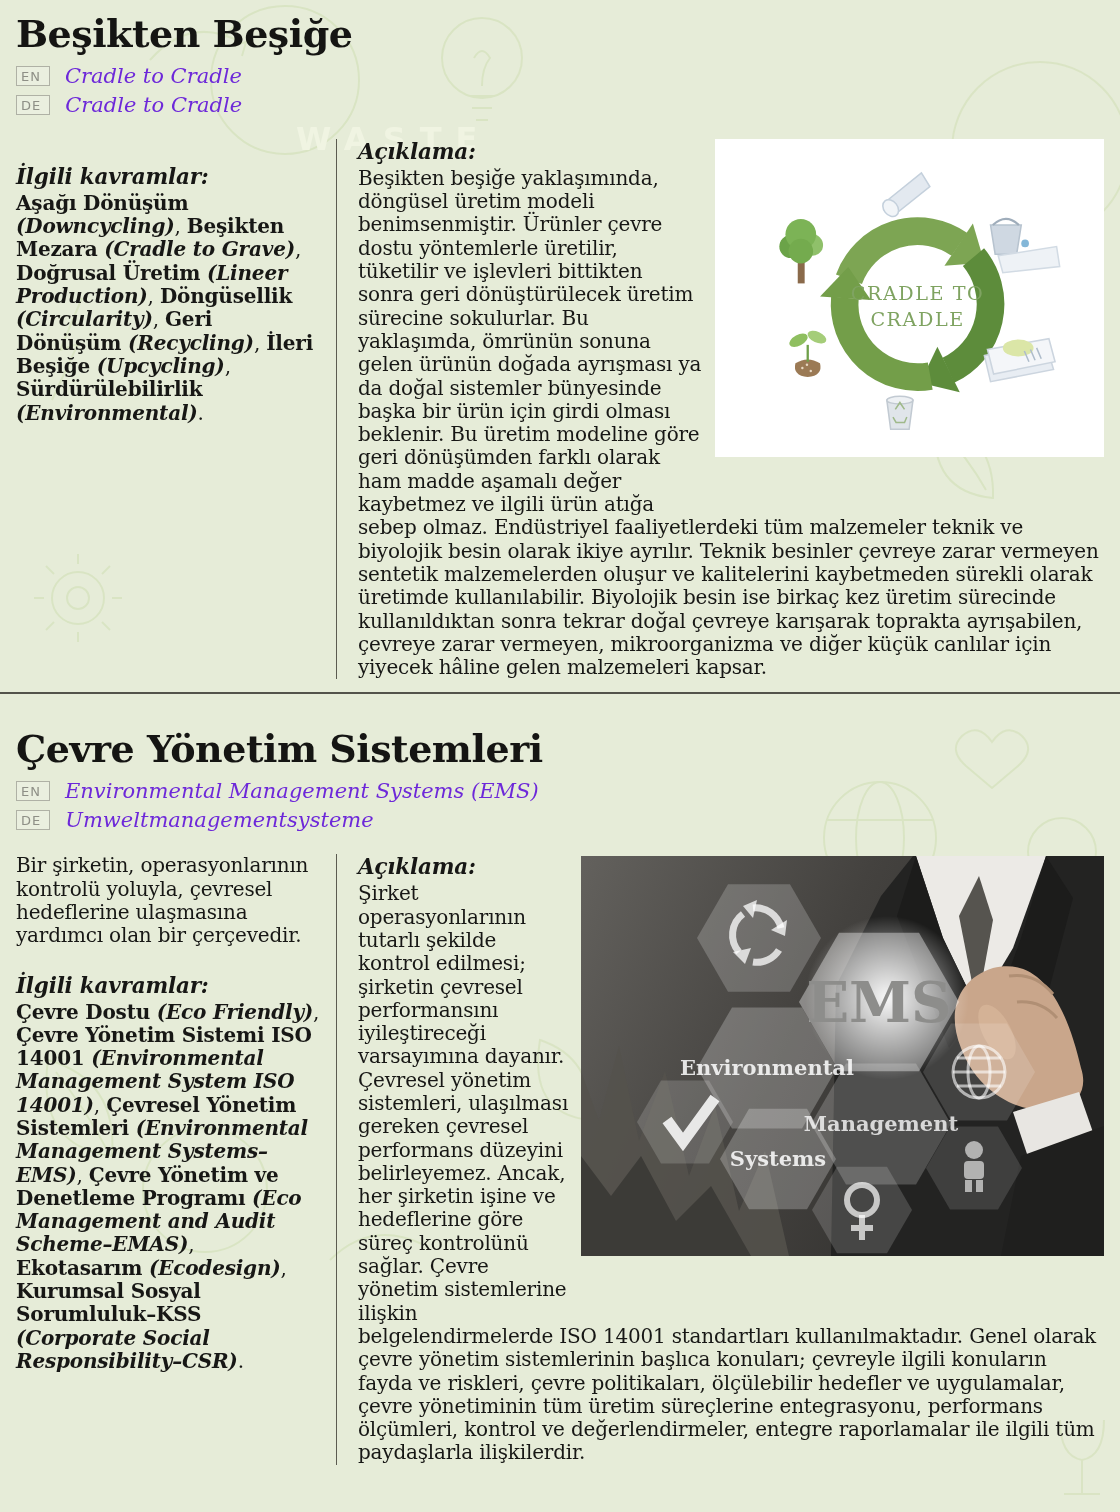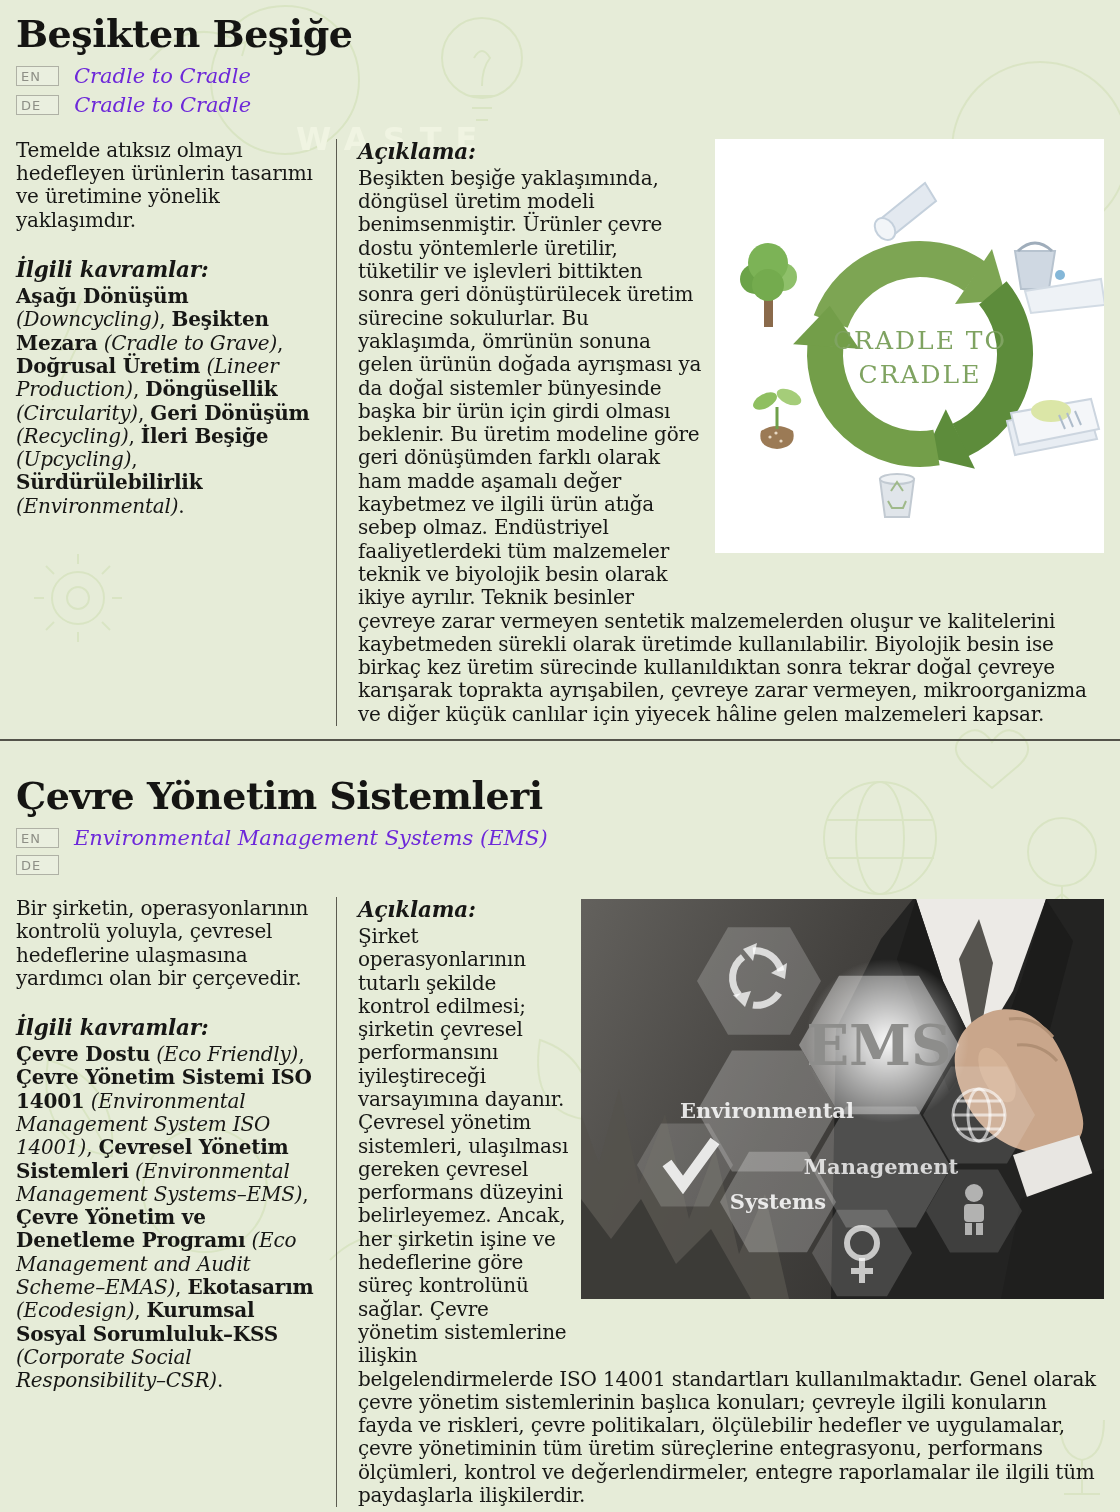--- a/index.html
+++ b/index.html
@@ -11,47 +11,47 @@
   .bg-pattern{position:absolute;inset:0;z-index:0;}
   .content{position:relative;z-index:1;padding:0 16px;}
 
   .entry-title{
     font-size:38px;line-height:1.05;font-weight:700;
     margin:14px 0 10px 0;letter-spacing:-0.5px;color:#151513;
   }
   .lang-row{display:flex;align-items:center;gap:15px;margin:5px 0;}
   .lang-badge{
     font-family:"DejaVu Sans", sans-serif;font-size:13px;line-height:1;
-    color:#8e8f86;border:1.5px solid #afb1a5;padding:3px 17px 2px 4px;
+    color:#8e8f86;border:1.5px solid #afb1a5;padding:3px 8px 2px 4px;
     letter-spacing:1px;background:rgba(255,255,255,0.18);
   }
   .lang-text{font-style:italic;font-size:21px;color:#6d28d9;}
 
   .columns{display:flex;margin-top:22px;}
   .col-left{width:306px;flex:0 0 auto;}
   .col-right{
     flex:1;border-left:1.6px solid #5b5b50;
     margin-left:14px;padding-left:21px;min-width:0;
   }
   .col-right::after{content:"";display:block;clear:both;}
 
   p.def, p.terms, p.expl{
     font-size:20px;line-height:23.3px;margin:0;
     letter-spacing:-0.2px;
   }
-  p.terms i, .terms-en{font-style:italic;font-weight:400;}
+  p.terms i, .terms-en{font-style:italic;font-weight:700;}
   p.terms b{font-weight:700;}
   h3.subhead{
     font-size:21.5px;font-style:italic;font-weight:700;
     margin:25px 0 3px 0;letter-spacing:-0.2px;
   }
   h3.subhead.first{margin-top:0;}
 
   figure.illus{margin:0;float:right;background:#ffffff;}
-  figure.illus-c2c{width:389px;height:414px;margin:0 0 48px 12px;}
+  figure.illus-c2c{width:389px;height:318px;margin:0 0 48px 12px;}
   figure.illus-ems{width:523px;height:400px;margin:2px 0 58px 12px;border-radius:22px;}
   figure svg{display:block;width:100%;height:100%;}
 
   .rule{border:none;border-top:2px solid #53534a;height:0;margin:13px -16px 0 -16px;}
 
   .entry-2 .entry-title{margin-top:35px;}
 </style>
 </head>
 <body>
 
@@ -109,21 +109,20 @@
       <span class="lang-badge">EN</span>
       <span class="lang-text">Cradle to Cradle</span>
     </div>
     <div class="lang-row">
       <span class="lang-badge">DE</span>
       <span class="lang-text">Cradle to Cradle</span>
     </div>
 
     <div class="columns">
       <div class="col-left">
-        <p class="def">Temelde atıksız olmayı hedefle­yen ürünlerin tasarımı ve üreti­mine yönelik yaklaşımdır.</p>
         <h3 class="subhead">İlgili kavramlar:</h3>
         <p class="terms"><b>Aşağı Dönüşüm</b><i> (Downcycling)</i>, <b>Beşikten Mezara</b><i> (Cradle to Grave)</i>, <b>Doğrusal Üretim</b><i> (Lineer Production)</i>, <b>Döngüsellik</b><i> (Circularity)</i>, <b>Geri Dönüşüm</b><i> (Recycling)</i>, <b>İleri Beşiğe</b><i> (Upcycling)</i>, <b>Sürdürülebilirlik</b><i> (Environmental)</i>.</p>
       </div>
 
       <div class="col-right">
         <figure class="illus illus-c2c">
           <svg viewBox="0 0 389 414">
             <rect width="389" height="414" fill="#ffffff"></rect>
 
             <g>
@@ -199,20 +198,21 @@
 
   <section class="entry entry-2">
     <h1 class="entry-title">Çevre Yönetim Sistemleri</h1>
 
     <div class="lang-row">
       <span class="lang-badge">EN</span>
       <span class="lang-text">Environmental Management Systems (EMS)</span>
     </div>
     <div class="lang-row">
       <span class="lang-badge">DE</span>
+      <span class="lang-text">Umweltmanagementsysteme</span>
     </div>
 
     <div class="columns">
       <div class="col-left">
         <p class="def">Bir şirketin, operasyonlarının kontrolü yoluyla, çevresel hedef­lerine ulaşmasına yardımcı olan bir çerçevedir.</p>
         <h3 class="subhead">İlgili kavramlar:</h3>
         <p class="terms"><b>Çevre Dostu</b><i> (Eco Friendly)</i>, <b>Çevre Yönetim Sistemi ISO 14001</b><i> (Environmental Management System ISO 14001)</i>, <b>Çevresel Yönetim Sistemleri</b><i> (Environmental Management Systems–EMS)</i>, <b>Çevre Yönetim ve Denetleme Programı</b><i> (Eco Management and Audit Scheme–EMAS)</i>, <b>Ekotasarım</b><i> (Ecodesign)</i>, <b>Kurumsal Sosyal Sorumluluk–KSS</b><i> (Corporate Social Responsibility–CSR)</i>.</p>
       </div>
 
       <div class="col-right">

